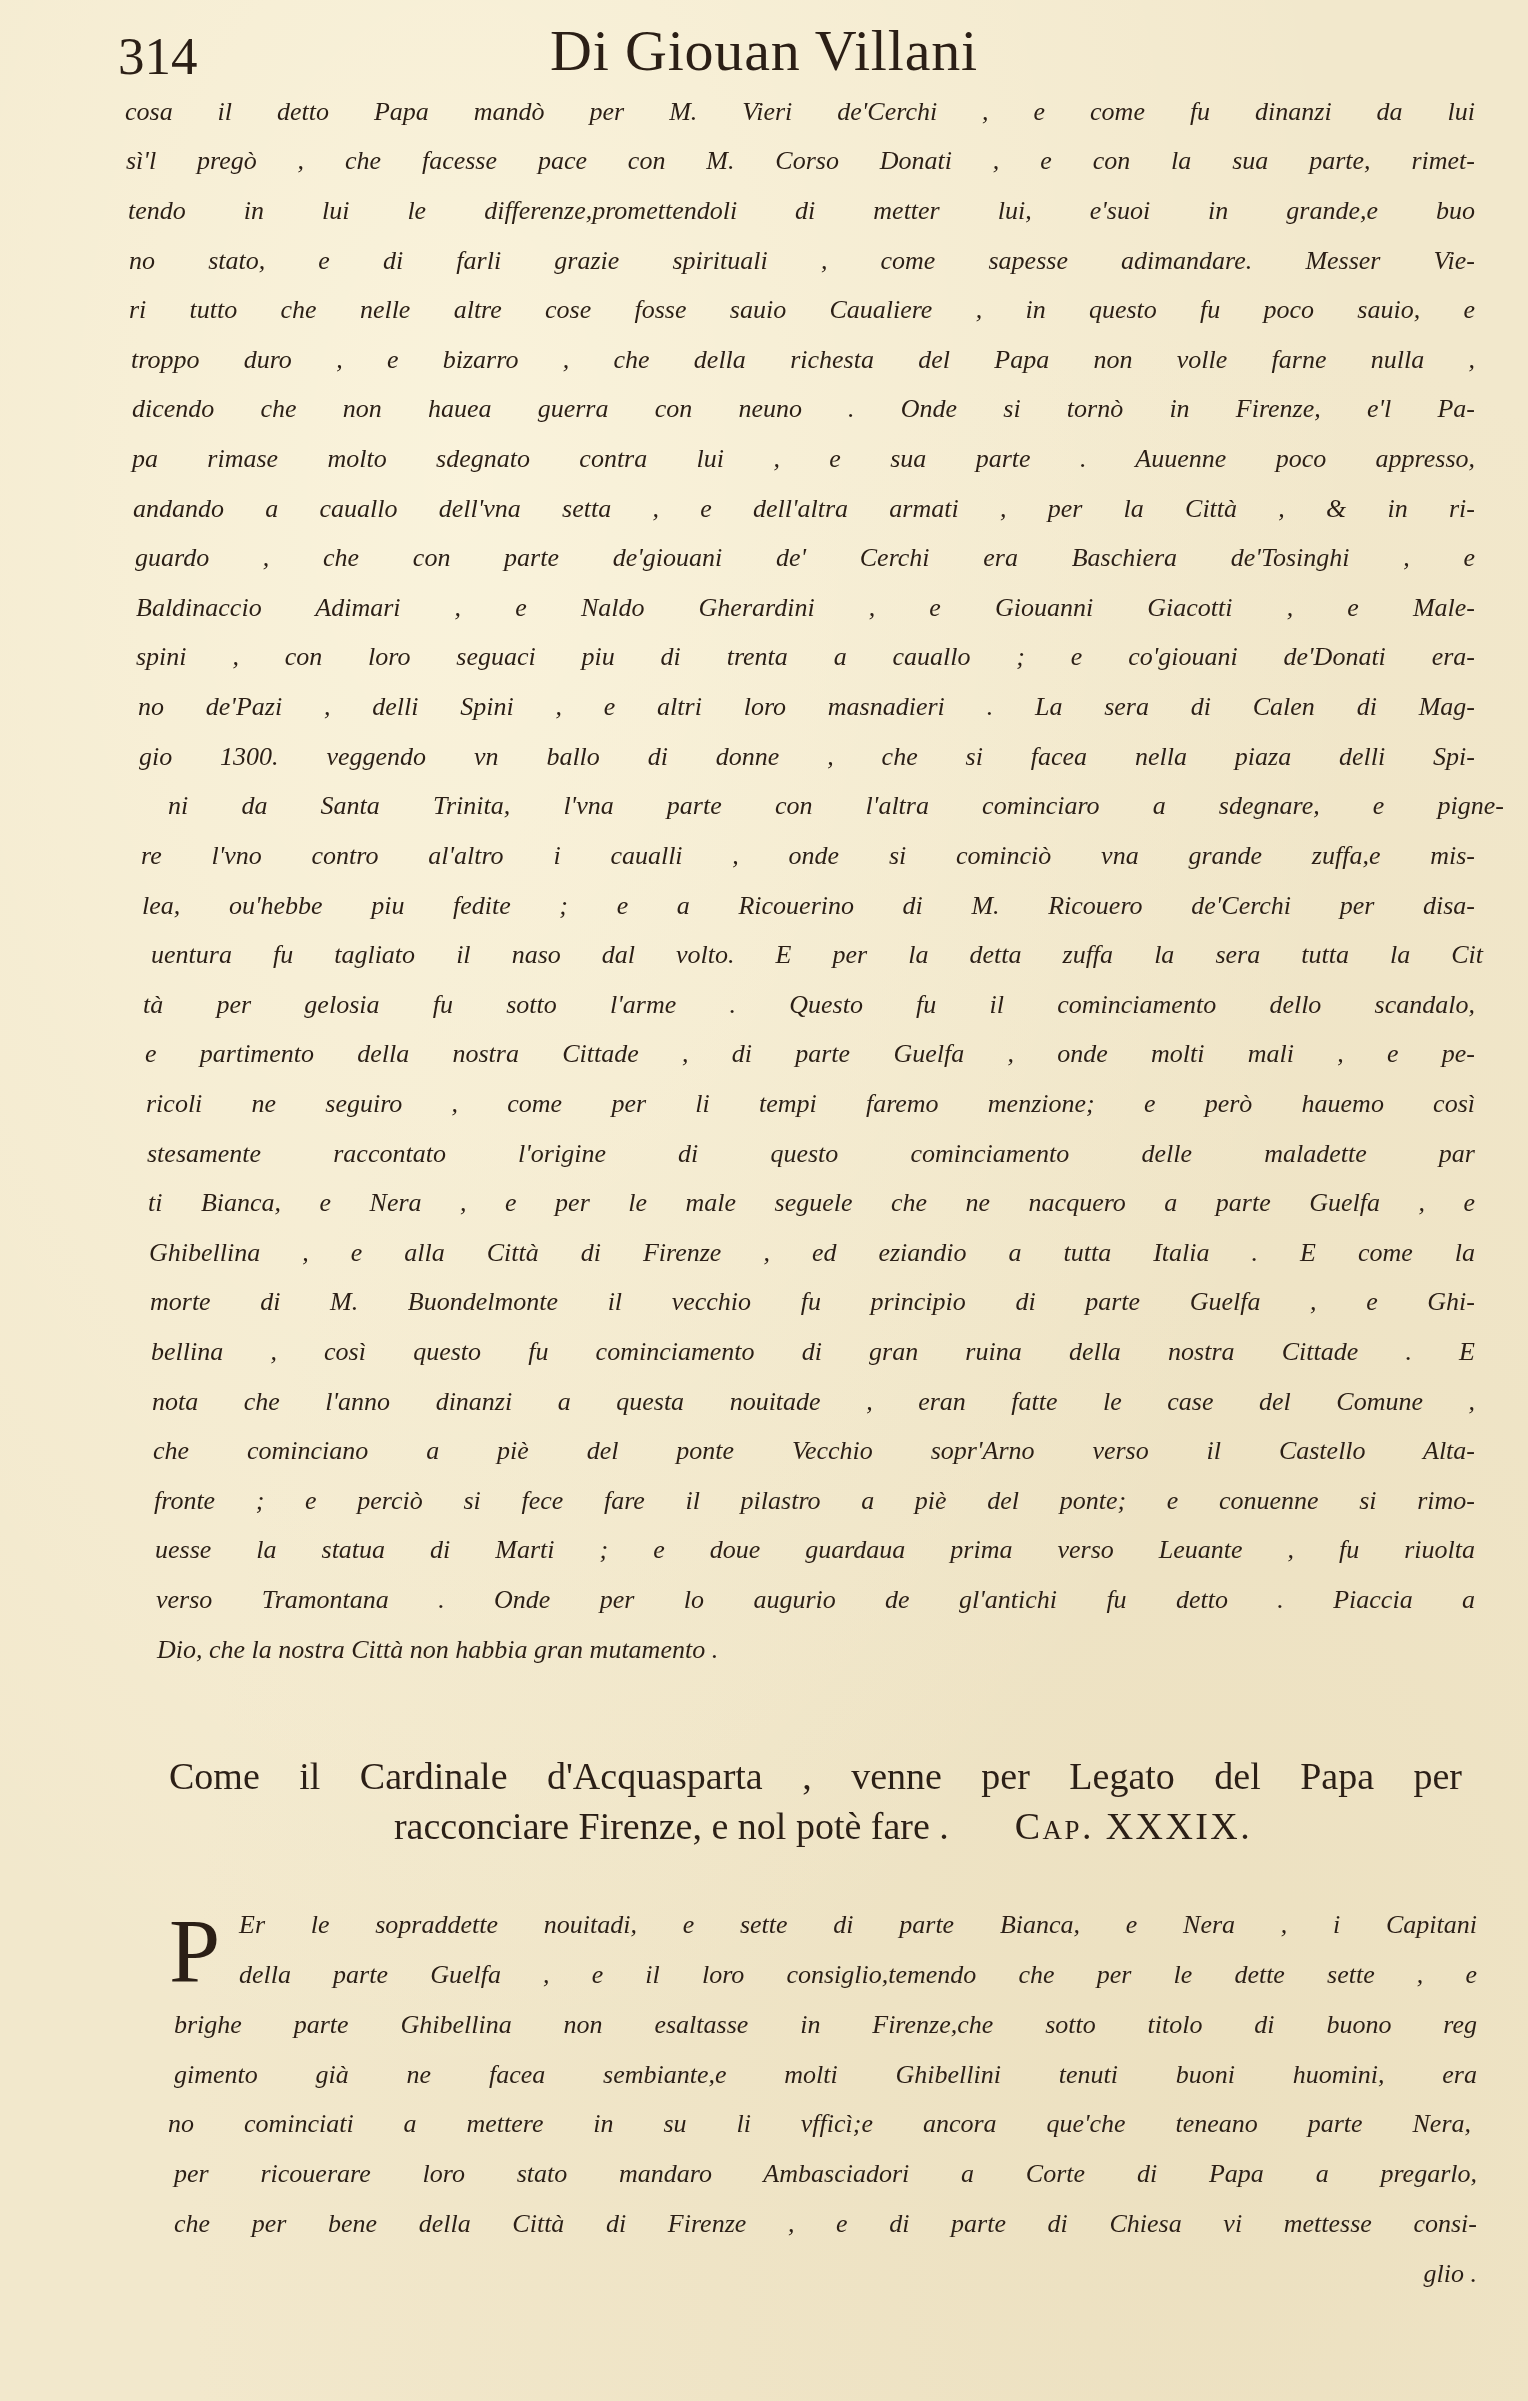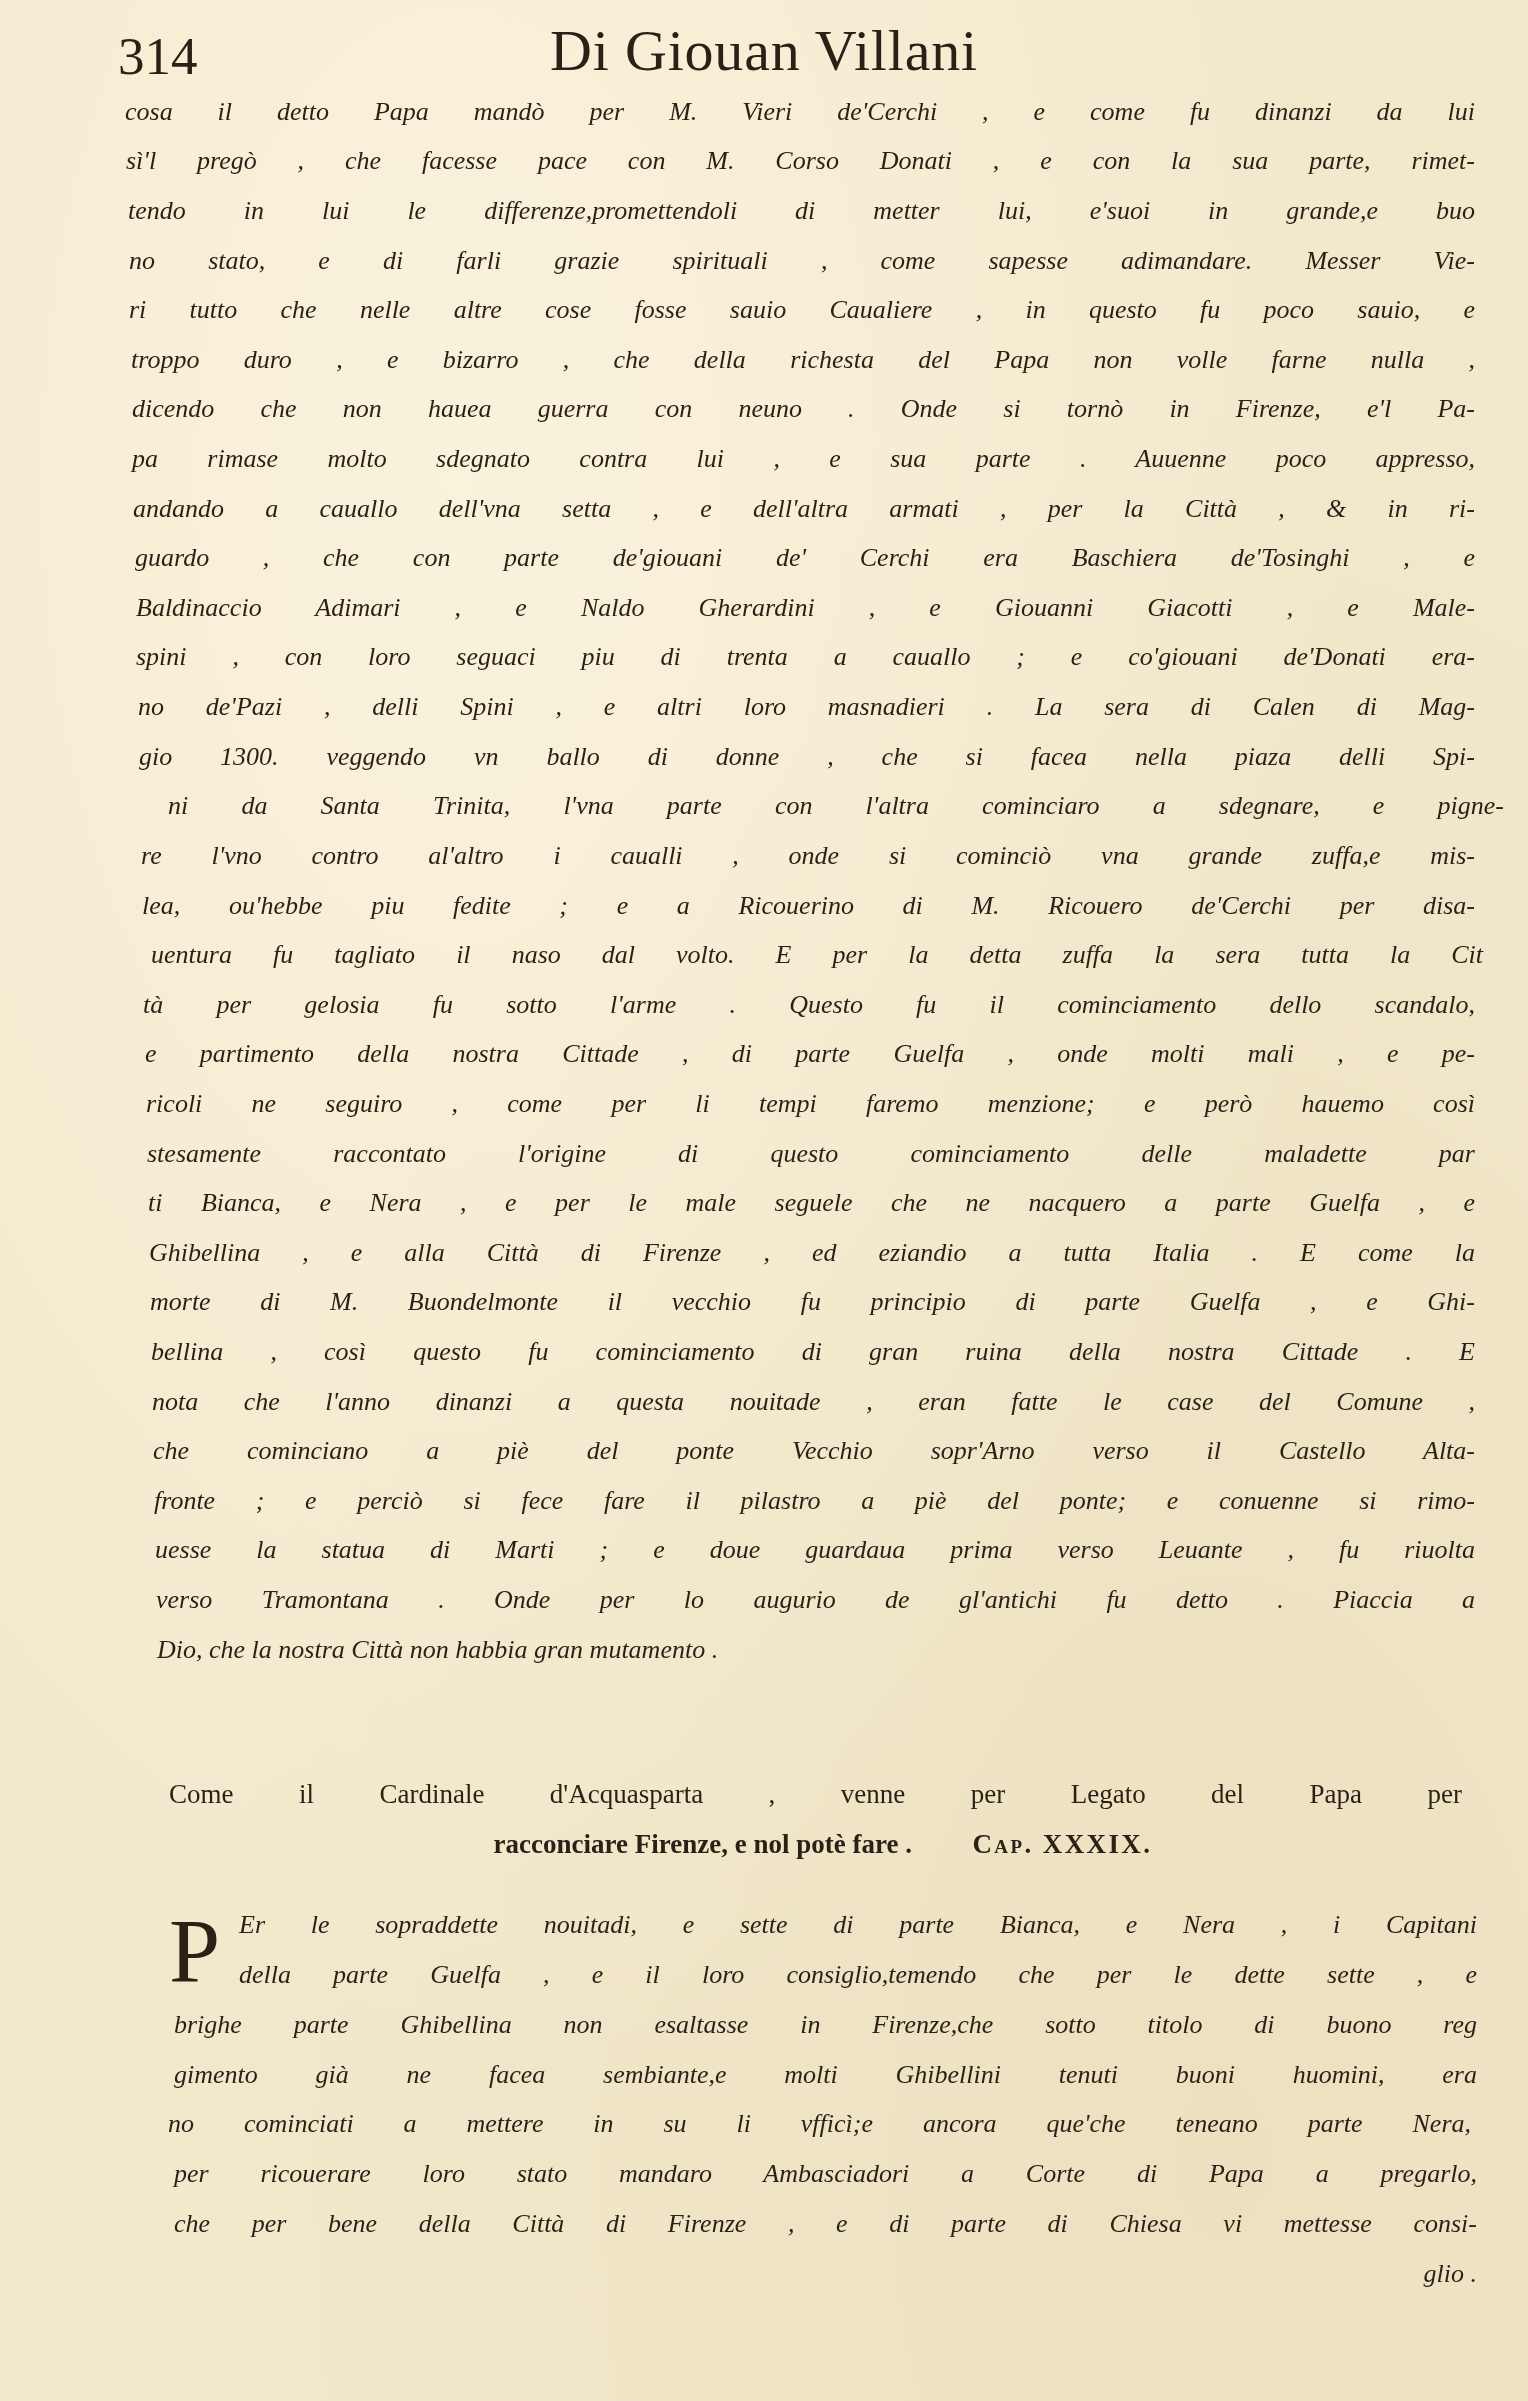--- a/index.html
+++ b/index.html
@@ -23,24 +23,24 @@
   .line {
     position:absolute; white-space:nowrap;
     font-style:italic; font-size:26px; line-height:1;
     text-align:justify; text-align-last:justify;
     overflow:visible;
   }
   .line.last { text-align-last:left; }
   .line.right { text-align-last:right; }
   .heading {
     position:absolute; white-space:nowrap; font-style:normal;
-    font-size:27px; line-height:1;
-    text-align:justify; text-align-last:justify;margin-top:24px;
+    font-size:38px; line-height:1;
+    text-align:justify; text-align-last:justify;
   }
-  .heading.center { text-align:right; text-align-last:center;font-weight:bold; }
+  .heading.center { text-align:right; text-align-last:center; }
   .cap { font-variant:small-caps; letter-spacing:2.4px; }
   .dropcap {
     position:absolute; left:169px; top:1905px;
     font-size:92px; line-height:1; font-style:normal;
   }
 </style>
 </head>
 <body>
 
 <div class="page-number">314</div>

